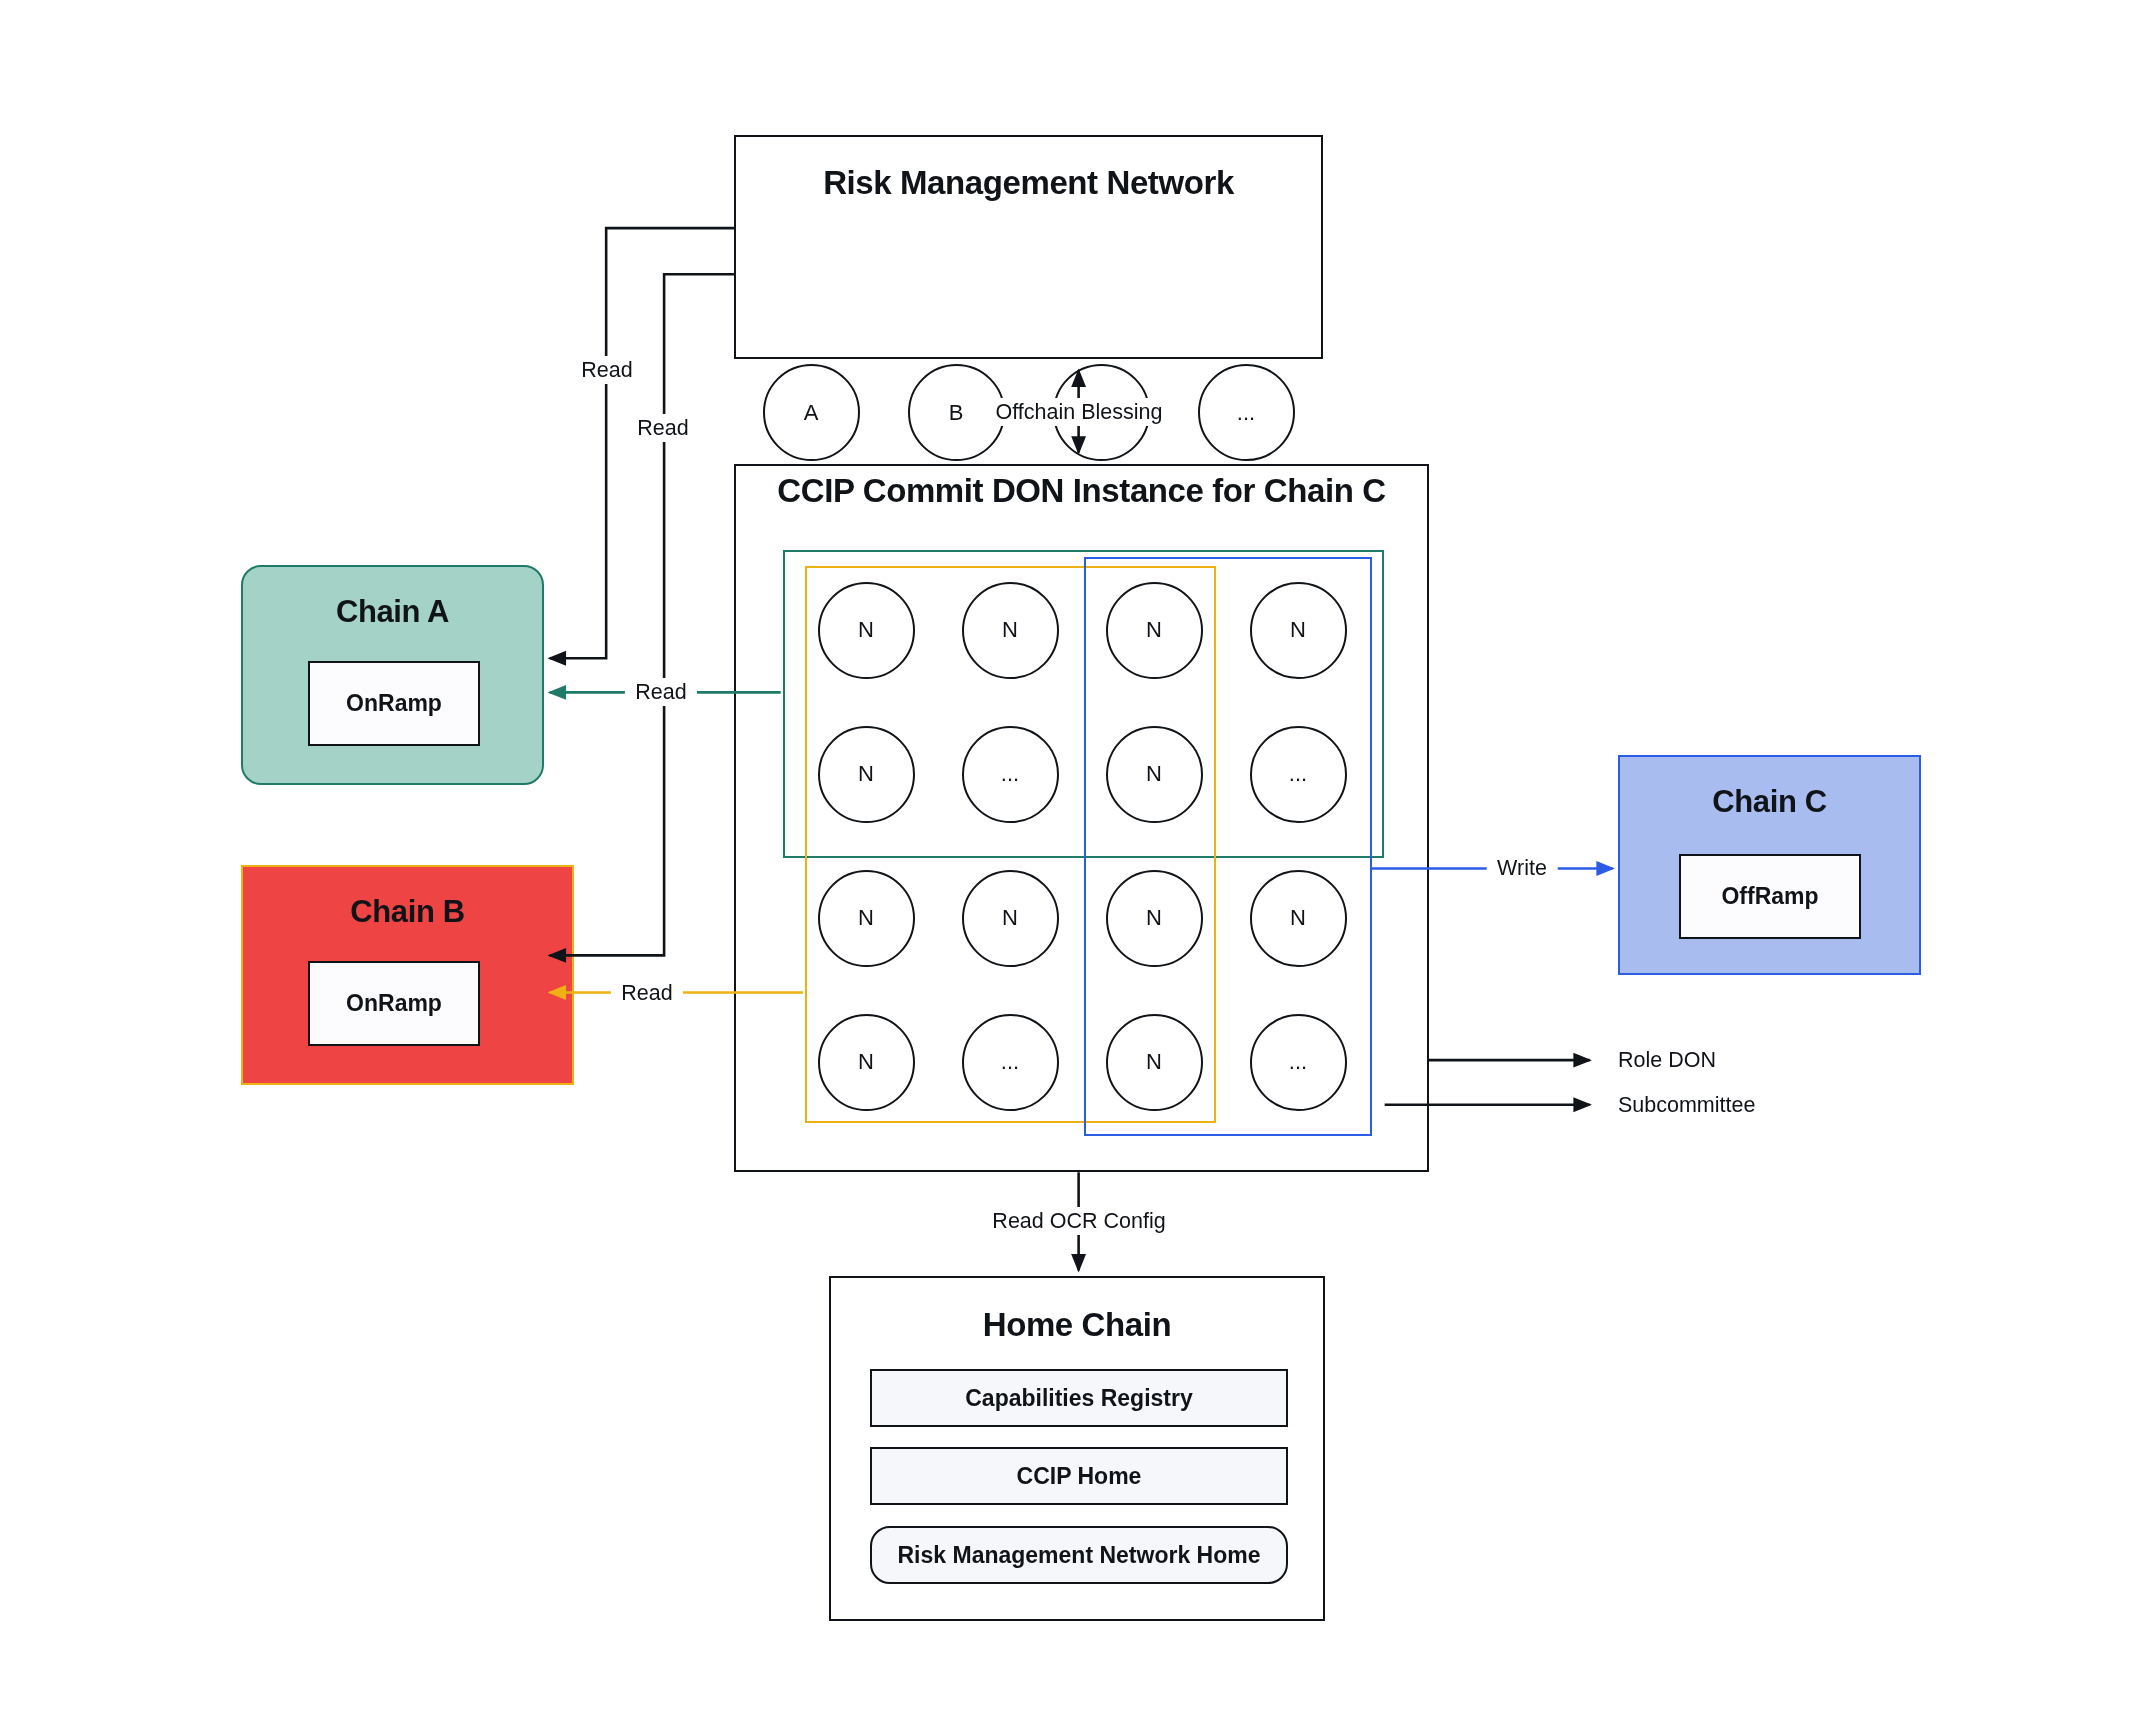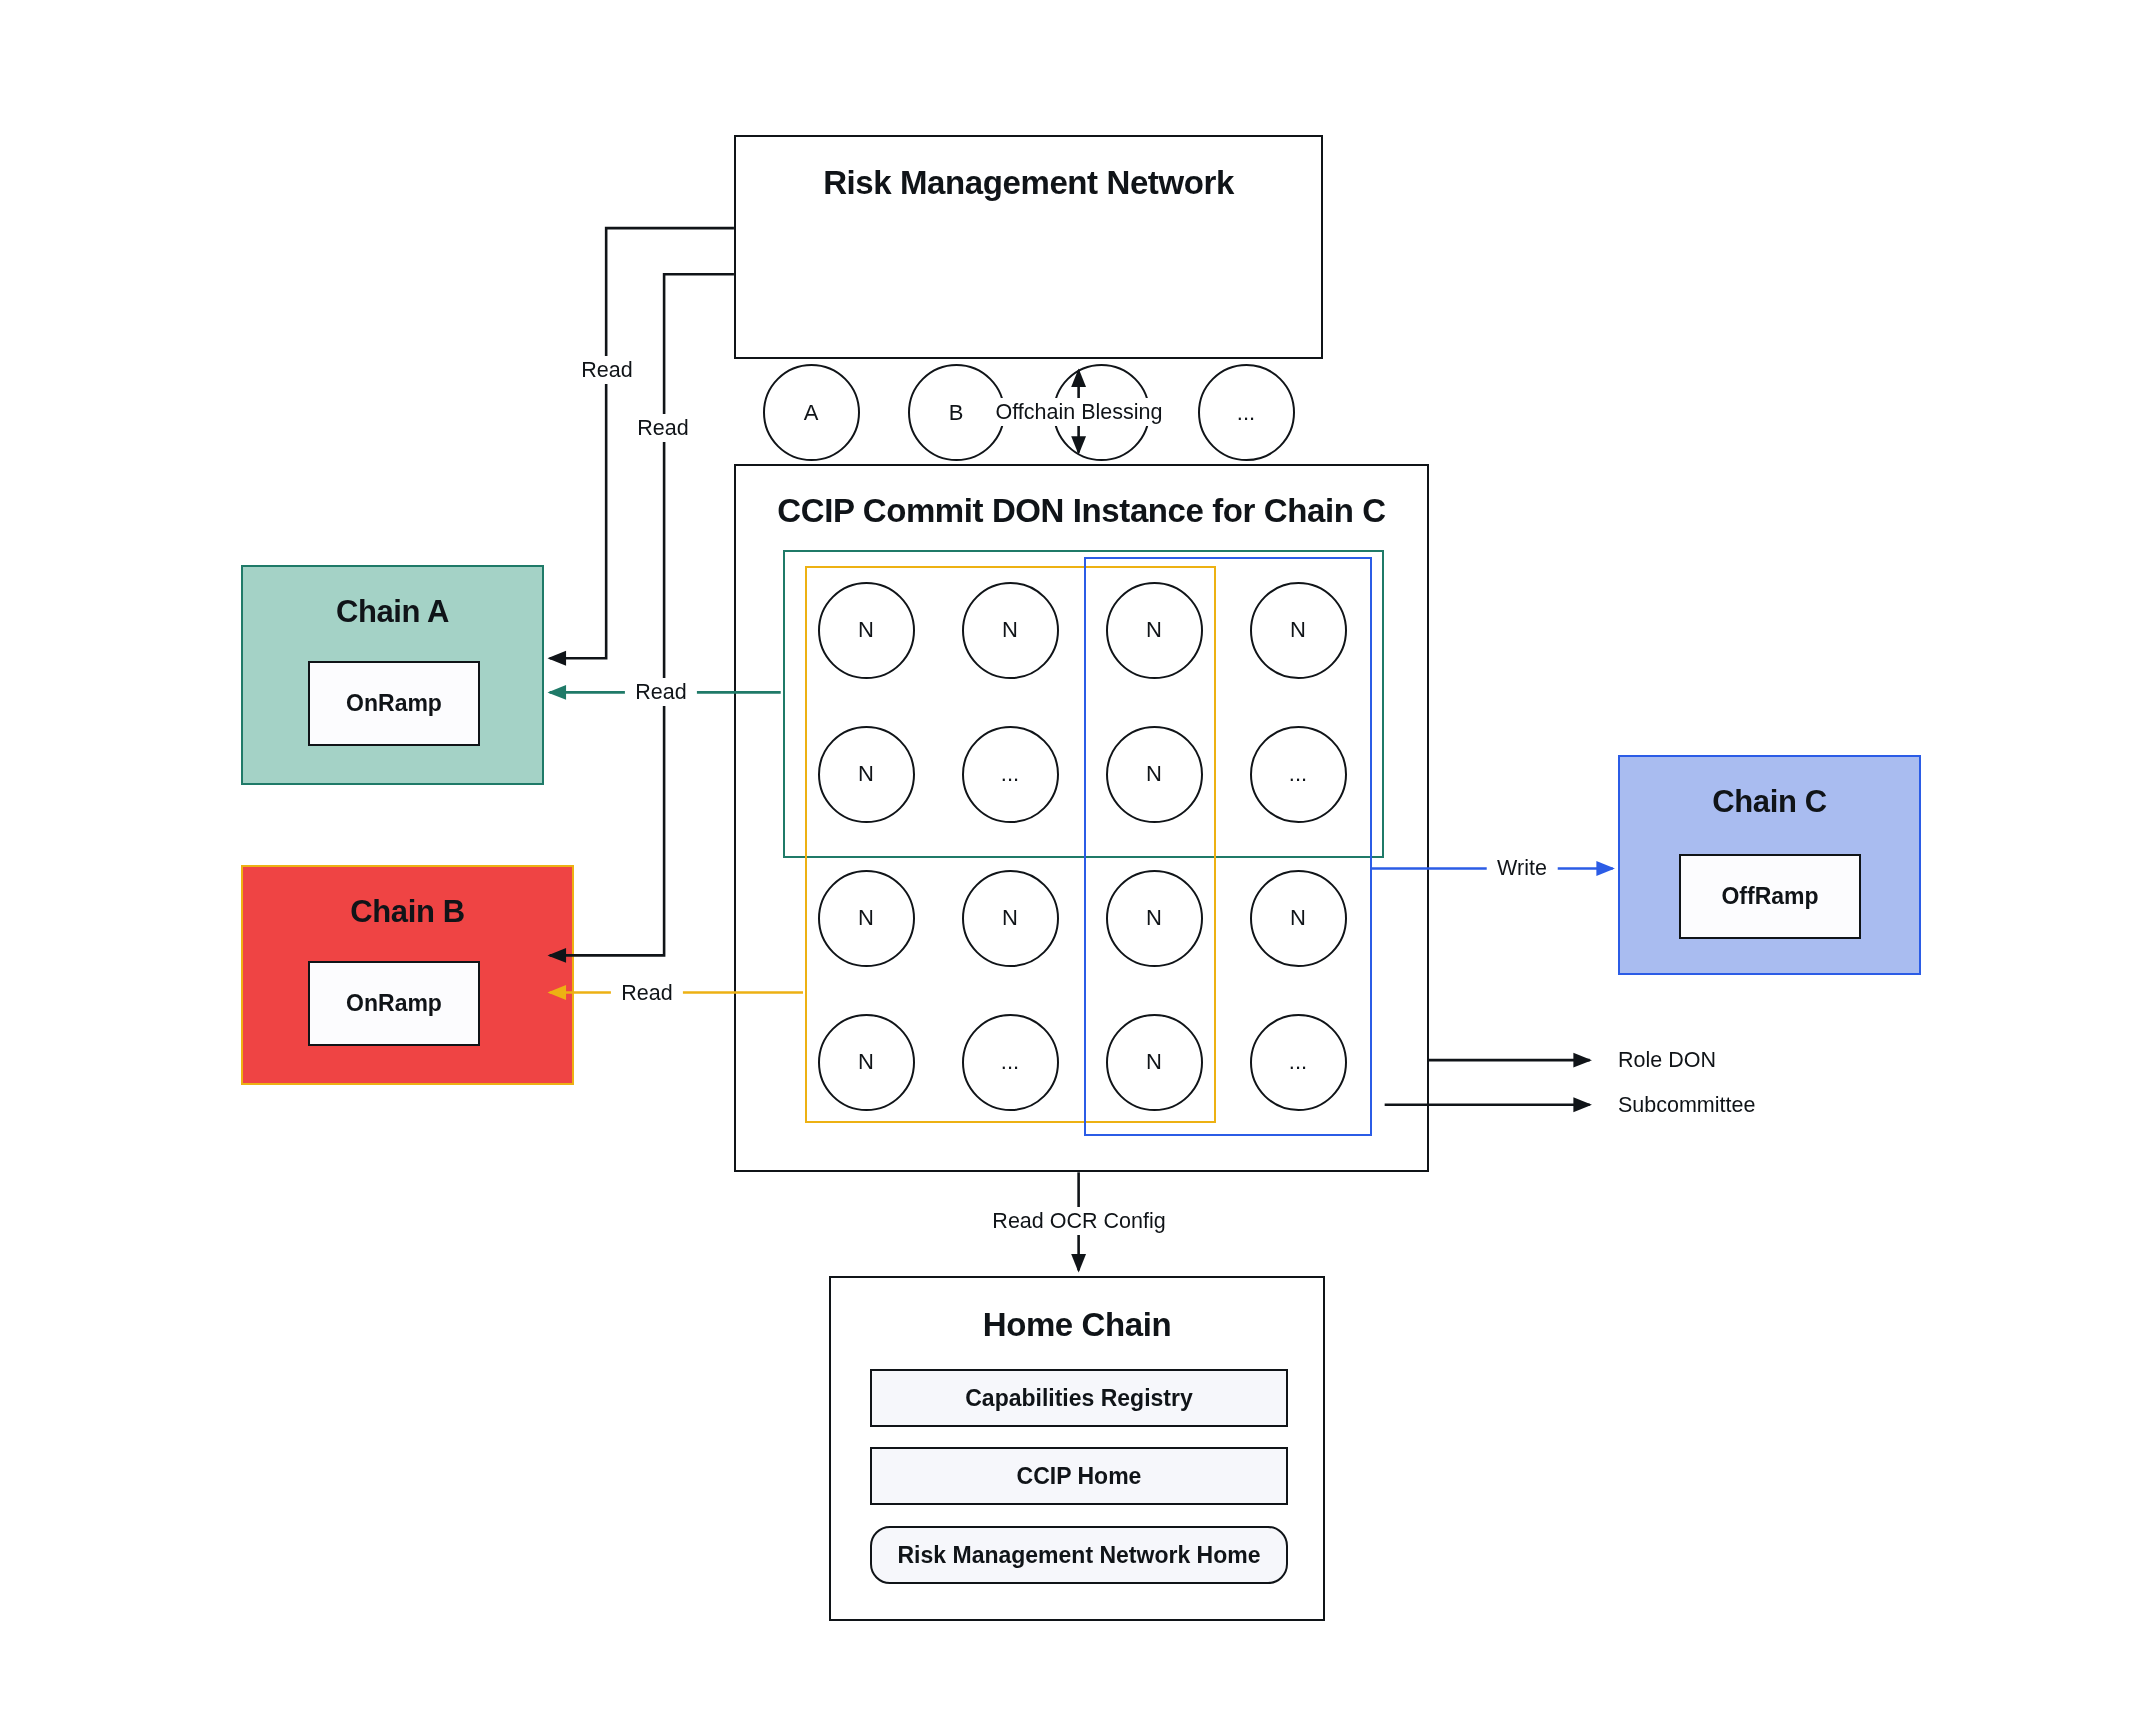--- a/index.html
+++ b/index.html
@@ -52,21 +52,21 @@
     <div class="title" style="padding-top:27px;">Risk Management Network</div>
     <div class="rmn-row">
       <div class="node">A</div>
       <div class="node">B</div>
       <div class="node">C</div>
       <div class="node">...</div>
     </div>
   </div>
 
   <div class="box" style="left:734px; top:464px; width:695px; height:708px;">
-    <div class="title" style="padding-top:26px;text-align:center;">CCIP Commit DON Instance for Chain C</div>
+    <div class="title" style="padding-top:6px;text-align:center;">CCIP Commit DON Instance for Chain C</div>
 
     <div class="subrect" style="left:47px; top:84px; width:601px; height:308px; border-color:#1f7a68;"></div>
     <div class="subrect" style="left:69px; top:100px; width:411px; height:557px; border-color:#edb113;"></div>
     <div class="subrect" style="left:348px; top:91px; width:288px; height:579px; border-color:#2b5ce6;"></div>
 
     <div id="don-grid">
       <div class="cell">
           <div class="node">N</div>
         </div>
       <div class="cell">
@@ -110,21 +110,21 @@
         </div>
       <div class="cell">
           <div class="node">N</div>
         </div>
       <div class="cell">
           <div class="node">...</div>
         </div>
     </div>
   </div>
 
-  <div class="chain" style="left:241px; top:565px; width:303px; height:220px; background:#a4d2c6; border-color:#1f7a68;">
+  <div class="chain" style="left:241px; top:565px; width:303px; height:220px; background:#a4d2c6; border-color:#1f7a68;border-radius:20px;">
     <div class="title">Chain A</div>
     <div class="inner-box" style="left:65px; top:94px; width:172px; height:85px;">OnRamp</div>
   </div>
 
   <div class="chain" style="left:241px; top:865px; width:333px; height:220px; background:#ef4444; border-color:#edb113;">
     <div class="title">Chain B</div>
     <div class="inner-box" style="left:65px; top:94px; width:172px; height:85px;">OnRamp</div>
   </div>
 
   <div class="chain" style="left:1618px; top:755px; width:303px; height:220px; background:#a9bcf0; border-color:#2b5ce6;">

